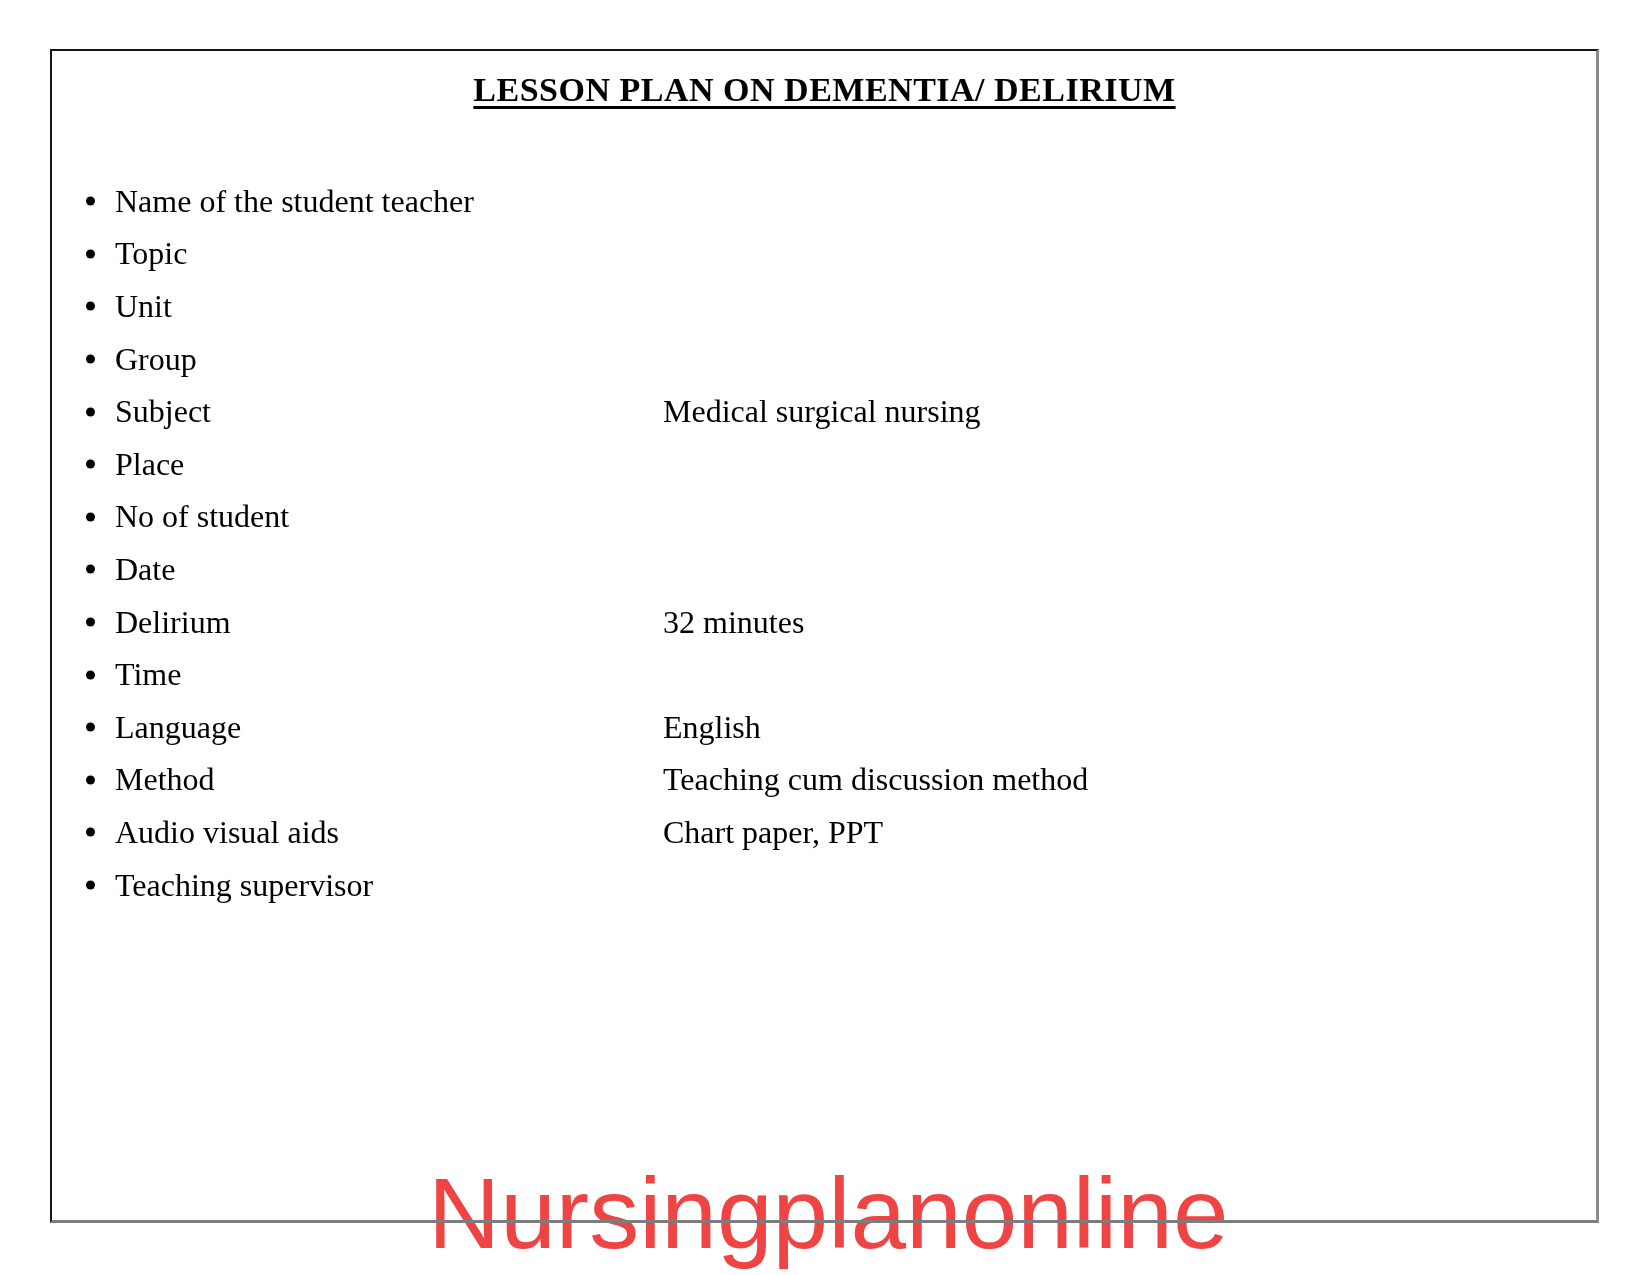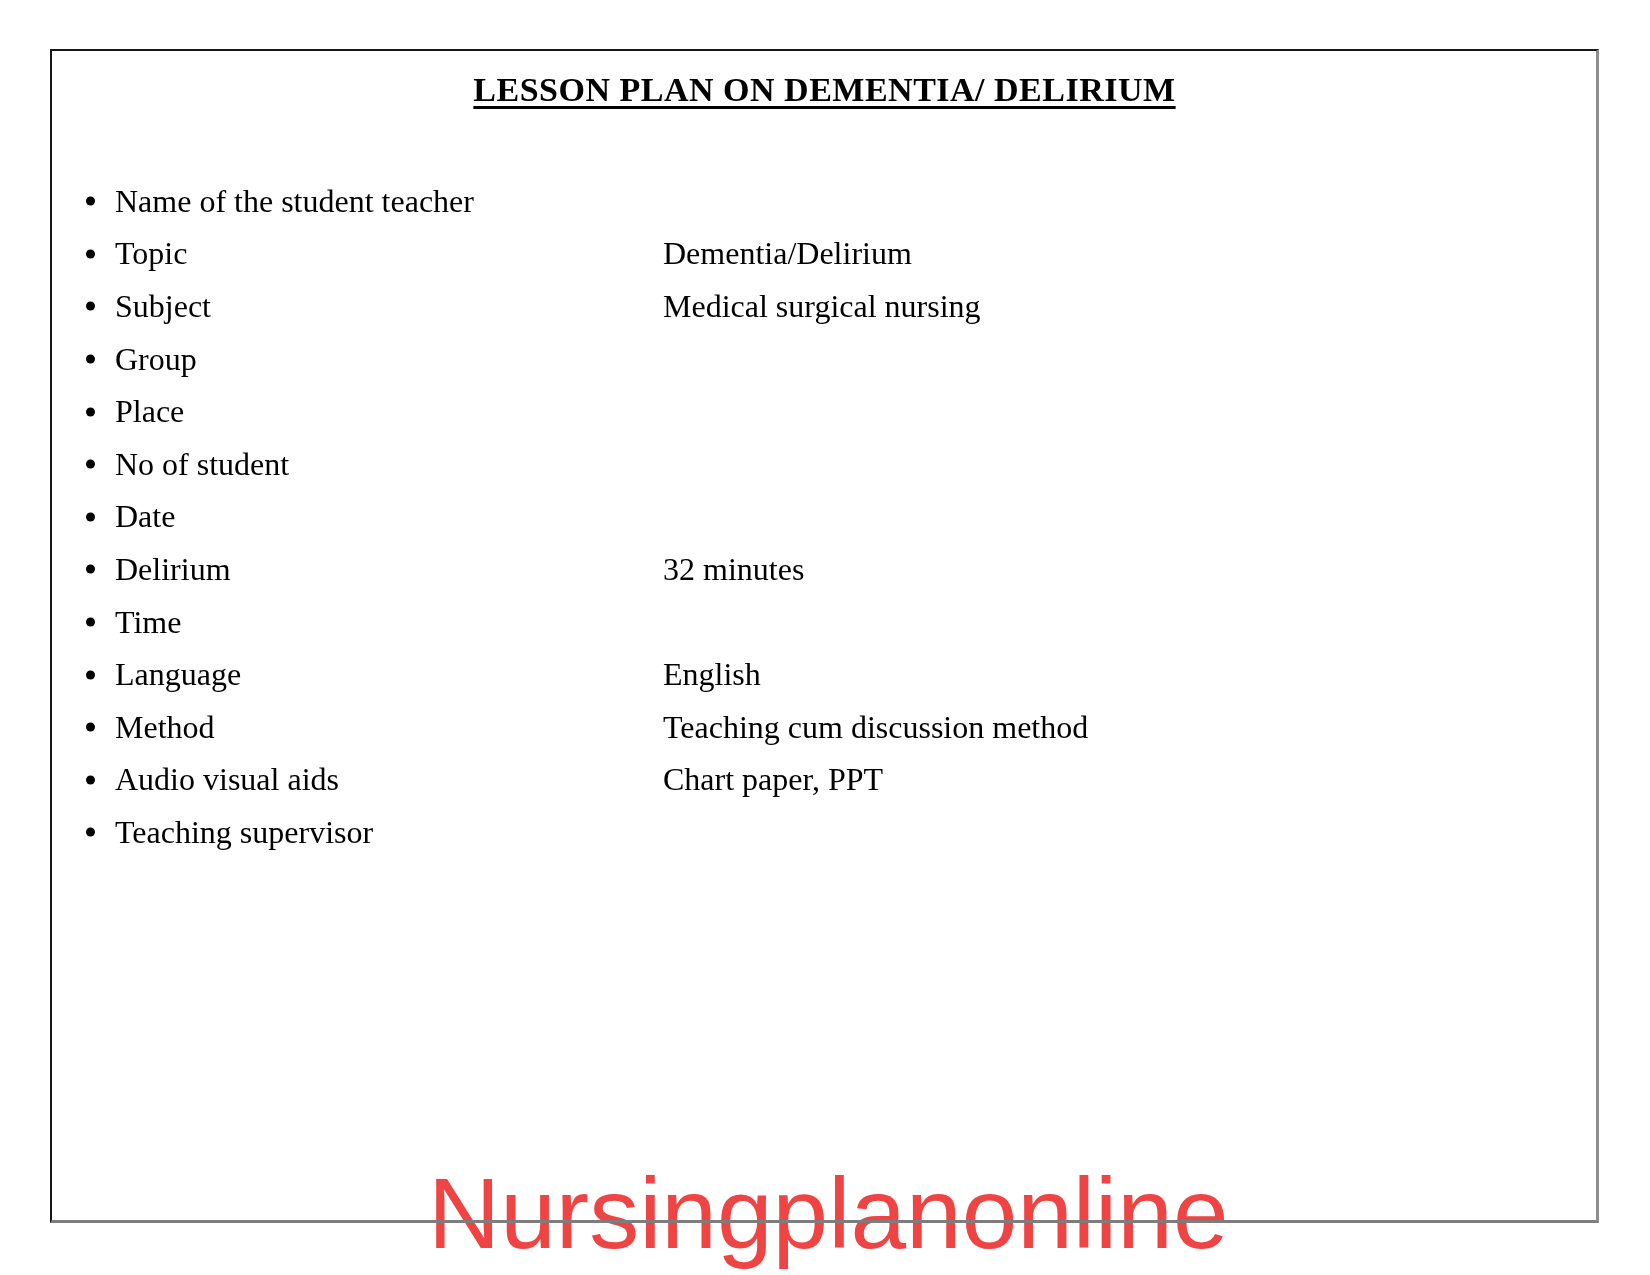--- a/index.html
+++ b/index.html
@@ -105,31 +105,35 @@
 
   <ul class="fields">
     <li class="row">
       <span class="bullet"></span>
       <span class="label">Name of the student teacher</span>
       <span class="value"></span>
     </li>
     <li class="row">
       <span class="bullet"></span>
       <span class="label">Topic</span>
-      <span class="value">Dementia/Delirium</span>
+    </li>
+    <li class="row">
+      <span class="bullet"></span>
+      <span class="label">Unit</span>
+      <span class="value"></span>
+    </li>
+    <li class="row">
+      <span class="bullet"></span>
+      <span class="label">Group</span>
+      <span class="value"></span>
     </li>
     <li class="row">
       <span class="bullet"></span>
       <span class="label">Subject</span>
       <span class="value">Medical surgical nursing</span>
-    </li>
-    <li class="row">
-      <span class="bullet"></span>
-      <span class="label">Group</span>
-      <span class="value"></span>
     </li>
     <li class="row">
       <span class="bullet"></span>
       <span class="label">Place</span>
       <span class="value"></span>
     </li>
     <li class="row">
       <span class="bullet"></span>
       <span class="label">No of student</span>
       <span class="value"></span>

